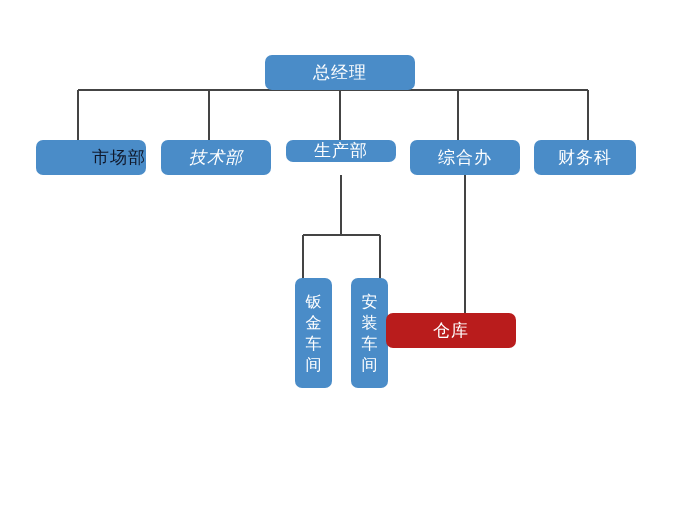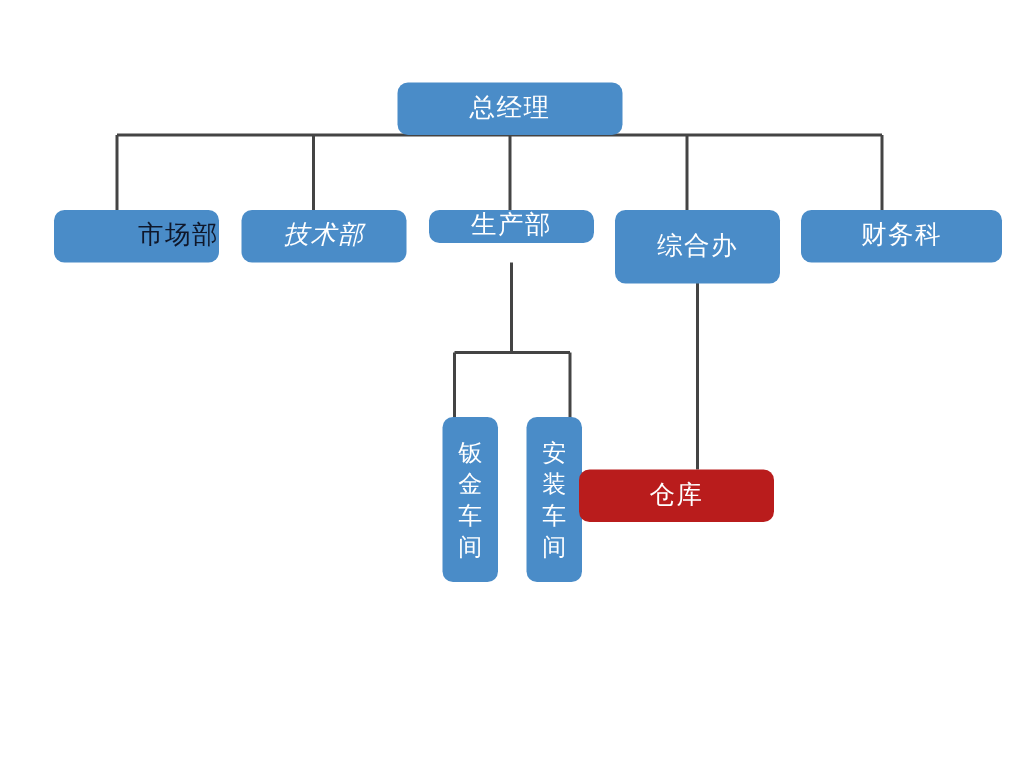--- a/index.html
+++ b/index.html
@@ -100,25 +100,25 @@
   </div>
 
   <div class="node horizontal" style="left: 161px; top: 140px; width: 110px; height: 35px; background: rgb(74, 140, 200); color: rgb(255, 255, 255); border-radius: 7px; font-style: italic;">
     <span class="node-label">技术部</span>
   </div>
 
   <div class="node horizontal" style="left: 286px; top: 140px; width: 110px; height: 22px; background: rgb(74, 140, 200); color: rgb(255, 255, 255); border-radius: 7px;">
     <span class="node-label">生产部</span>
   </div>
 
-  <div class="node horizontal" style="left: 410px; top: 140px; width: 110px; height: 49px; background: rgb(74, 140, 200); color: rgb(255, 255, 255); border-radius: 7px;">
+  <div class="node horizontal" style="left: 410px; top: 140px; width: 110px; height: 35px; background: rgb(74, 140, 200); color: rgb(255, 255, 255); border-radius: 7px;">
     <span class="node-label">综合办</span>
   </div>
 
-  <div class="node horizontal" style="left: 534px; top: 140px; width: 134px; height: 35px; background: rgb(74, 140, 200); color: rgb(255, 255, 255); border-radius: 7px;">
+  <div class="node horizontal" style="left: 534px; top: 140px; width: 102px; height: 35px; background: rgb(74, 140, 200); color: rgb(255, 255, 255); border-radius: 7px;">
     <span class="node-label">财务科</span>
   </div>
 
   <div class="node vertical" style="left: 295px; top: 278px; width: 37px; height: 110px; background: rgb(74, 140, 200); color: rgb(255, 255, 255); border-radius: 7px;">
     <span class="node-label">
         <span class="vchar">钣</span>
         <span class="vchar">金</span>
         <span class="vchar">车</span>
         <span class="vchar">间</span>
       </span>

